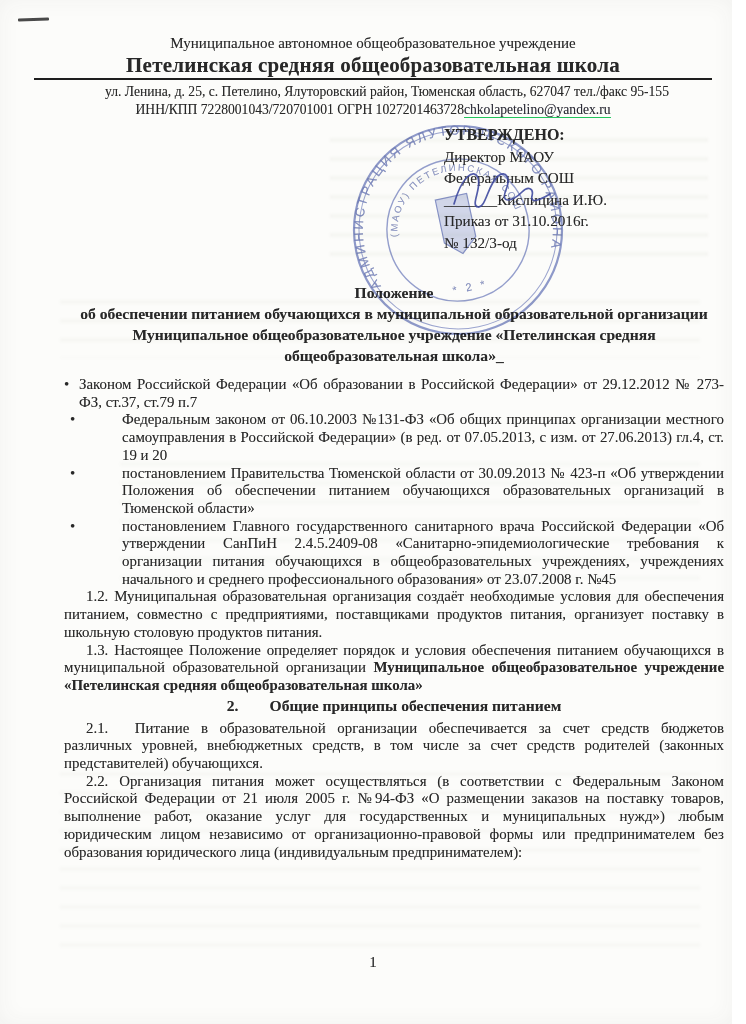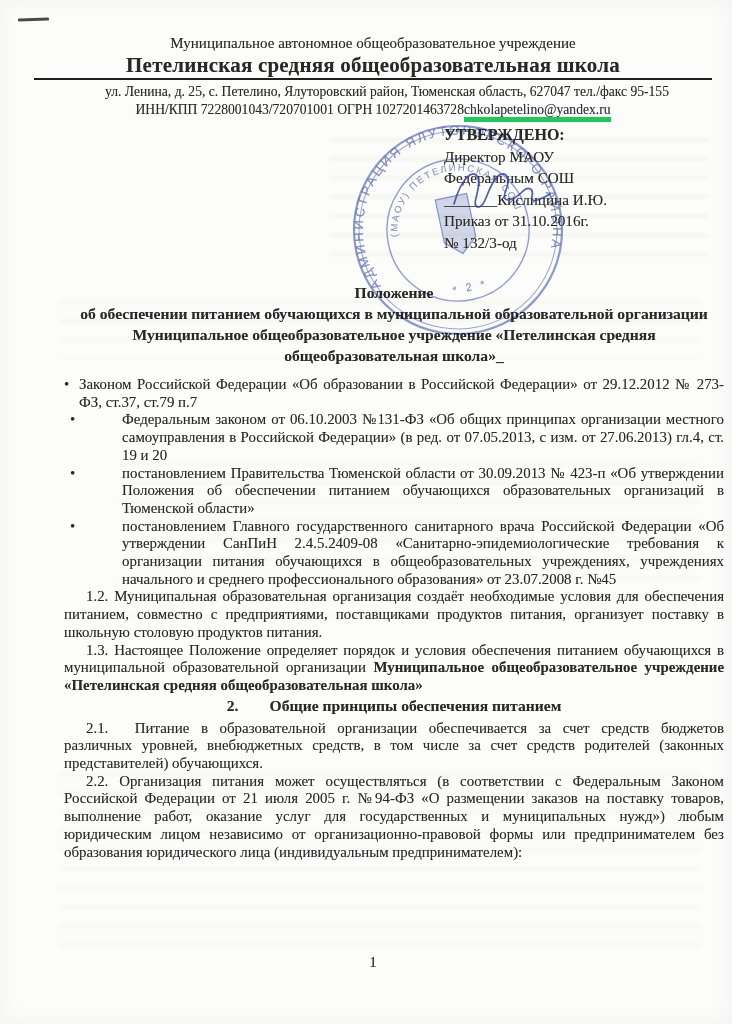--- a/index.html
+++ b/index.html
@@ -19,21 +19,21 @@
   .bleed.b2{left:60px;top:300px;width:640px;height:58px;opacity:.30;}
   .bleed.b3{left:120px;top:462px;width:580px;height:168px;opacity:.22;}
   .bleed.b4{left:60px;top:772px;width:640px;height:188px;opacity:.26;}
   
   .letterhead{position:absolute;left:0;top:34px;width:746px;text-align:center;}
   .org-type{font-size:15px;line-height:19px;}
   .school-name{font-size:21px;font-weight:bold;line-height:24px;letter-spacing:.2px;}
   .head-rule{margin:1px auto 3px auto;width:678px;height:0;border-top:2.5px solid #1e1e1e;}
   .addr{font-size:13.6px;line-height:18px;padding-left:28px;}
   .reg{font-size:13.6px;line-height:18px;}
-  .email{border-bottom:5px solid #22c55e;color:#2c2c38;}
+  .email{border-bottom:1px solid #22c55e;color:#2c2c38;}
   
   .approval{position:absolute;left:444px;top:124px;width:250px;font-size:15.2px;line-height:21.5px;z-index:3;}
   .approval .appr-title{font-weight:bold;font-size:16px;}
   
   .stamp{position:absolute;left:346px;top:118px;width:224px;height:224px;z-index:2;mix-blend-mode:multiply;opacity:.85;}
   .signature{position:absolute;left:448px;top:164px;width:110px;height:56px;z-index:4;}
   
   .doc-body{position:absolute;left:64px;top:282px;width:660px;font-size:14.9px;line-height:17.7px;}
   .doc-title{text-align:center;font-weight:bold;font-size:15.6px;line-height:21px;margin:0 0 10px 0;}
   .h1{ text-align:center;font-weight:bold;font-size:16px;line-height:19px;margin:4px 0 10px 0;}

